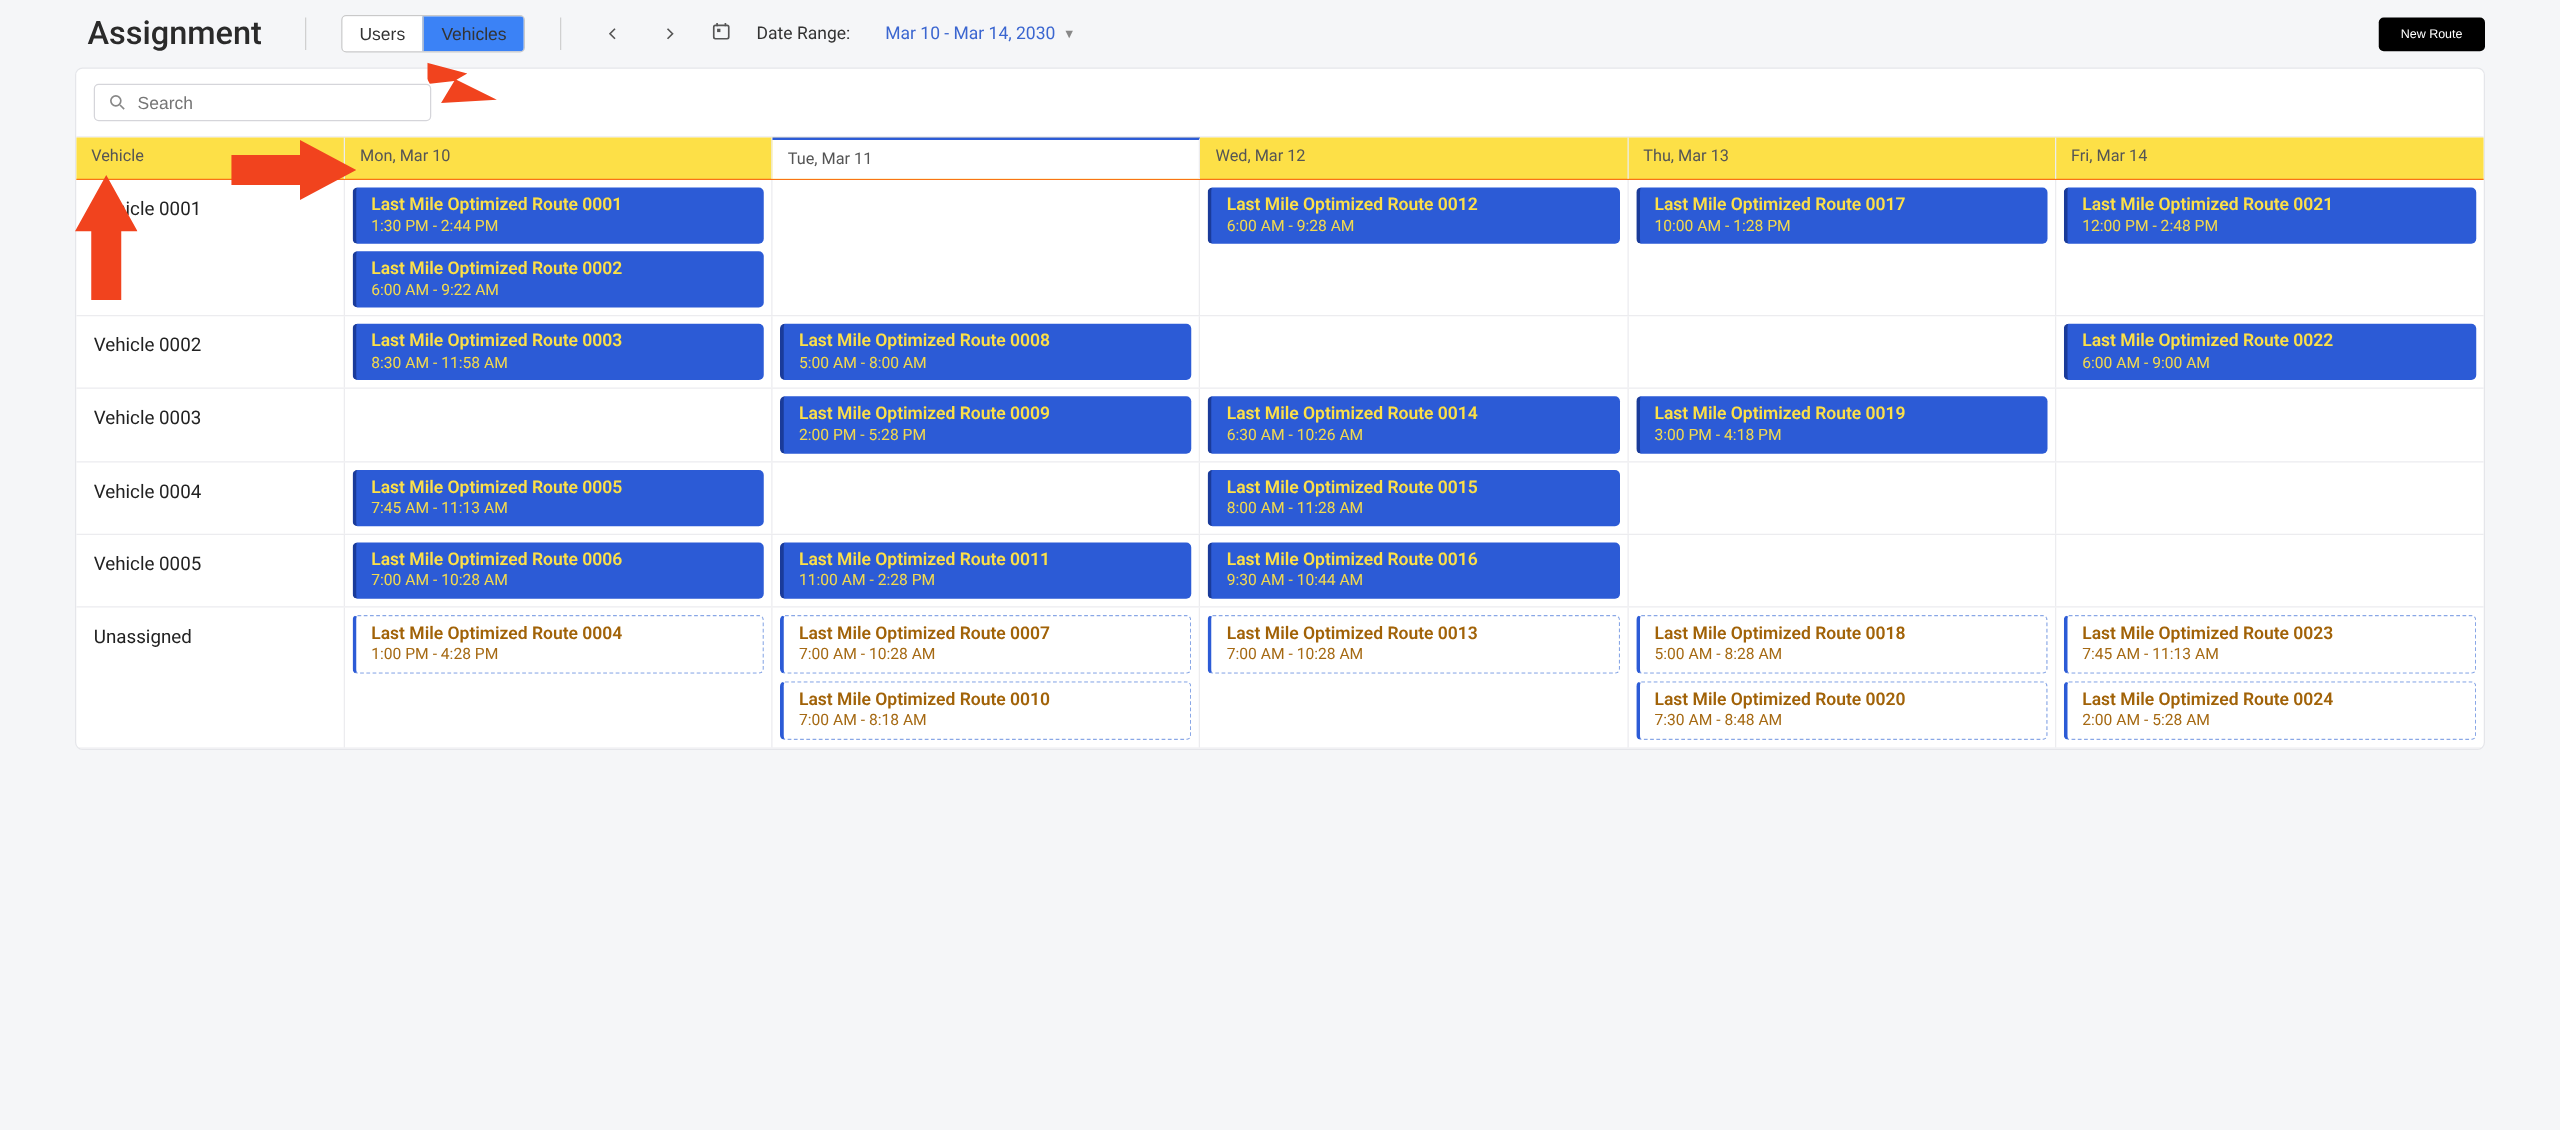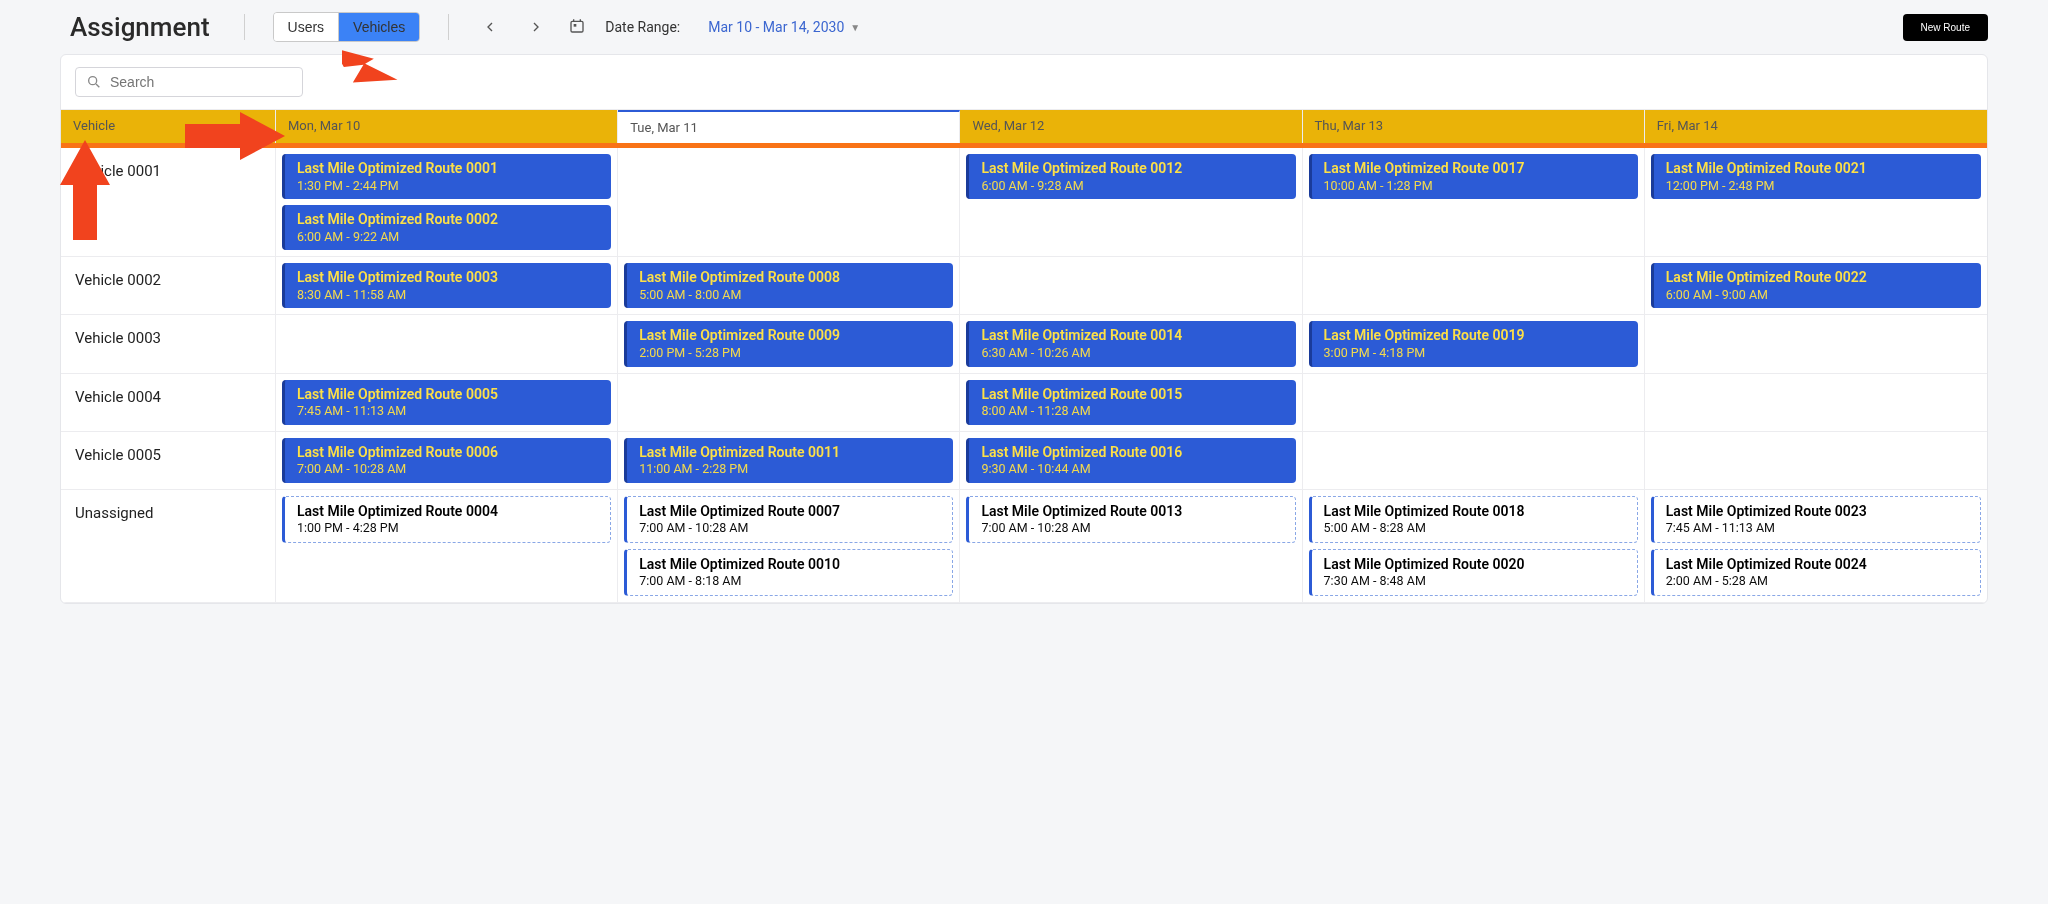--- a/index.html
+++ b/index.html
@@ -78,32 +78,32 @@
     padding:12px 14px;
     border-bottom:1px solid #ececef;
   }
   .search-box {
     display:flex;
     align-items:center;
     gap:8px;
     border:1px solid #d5d5da;
     border-radius:4px;
     padding:6px 10px;
-    width:228px;
+    width:270px;
   }
   .search-box input {
     border:none; outline:none; font-size:14px; flex:1;
   }
   .grid-head, .grid-row {
     display:grid;
     grid-template-columns: 215px repeat(5, 1fr);
   }
   .grid-head {
-    border-bottom:5px solid #f97316;
-    background:#eab308;
+    border-bottom:1px solid #f97316;
+    background:#fde047;
   }
   .grid-head .hcell {
     padding:8px 12px;
     font-size:13px;
     color:#555;
     border-right:1px solid #ececef;
   }
   .grid-head .hcell:last-child { border-right:none; }
   .grid-head .hcell.active-day {
     border-top:2px solid #2c5bd6;
@@ -135,21 +135,21 @@
   }
   .card.assigned {
     background:#2c5bd6;
     color:#fde047;
     border-left-color:#1a3b9a;
   }
   .card.unassigned {
     background:#fff;
     border:1px dashed #89a7e6;
     border-left:3px solid #2c5bd6;
-    color:#000000;
+    color:#a16207;
   }
   .card .t1 { font-weight:600; font-size:14px; }
   .card .t2 { font-size:12.5px; opacity:.95; }
   
   .arrow {
     position:absolute;
     pointer-events:none;
   }
   .arrow svg { display:block; }
   .wrapper { position:relative; }

